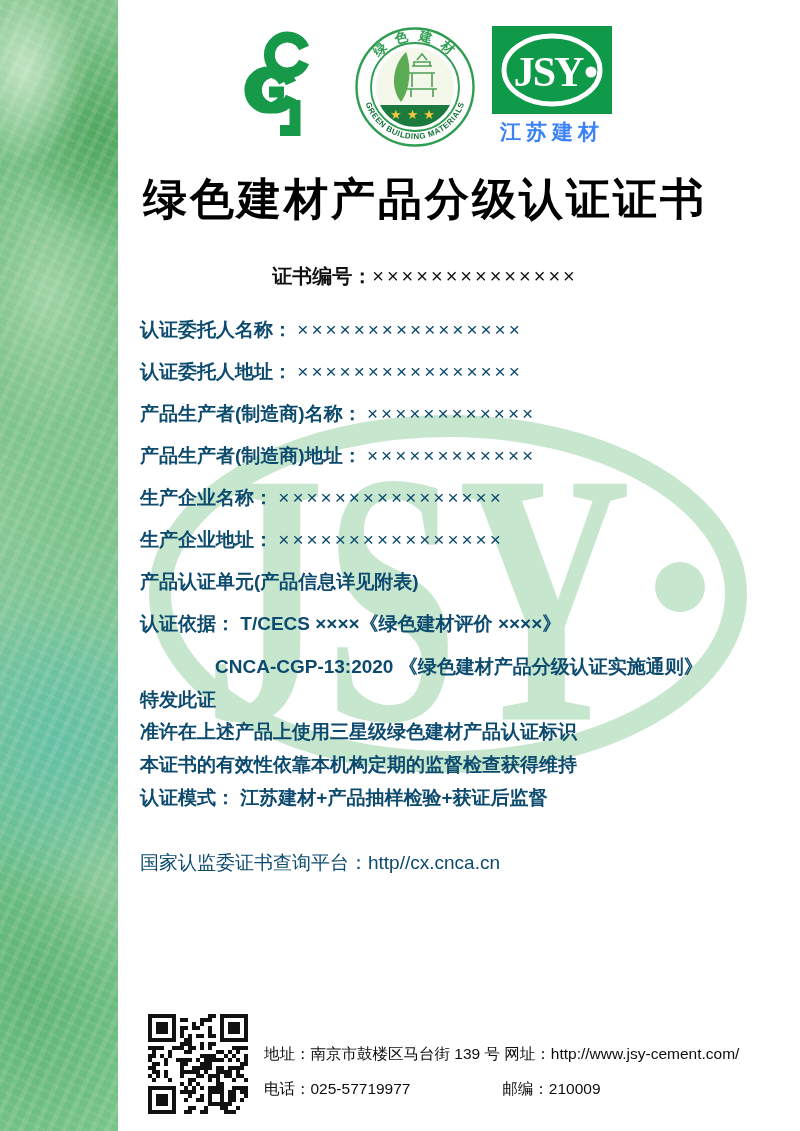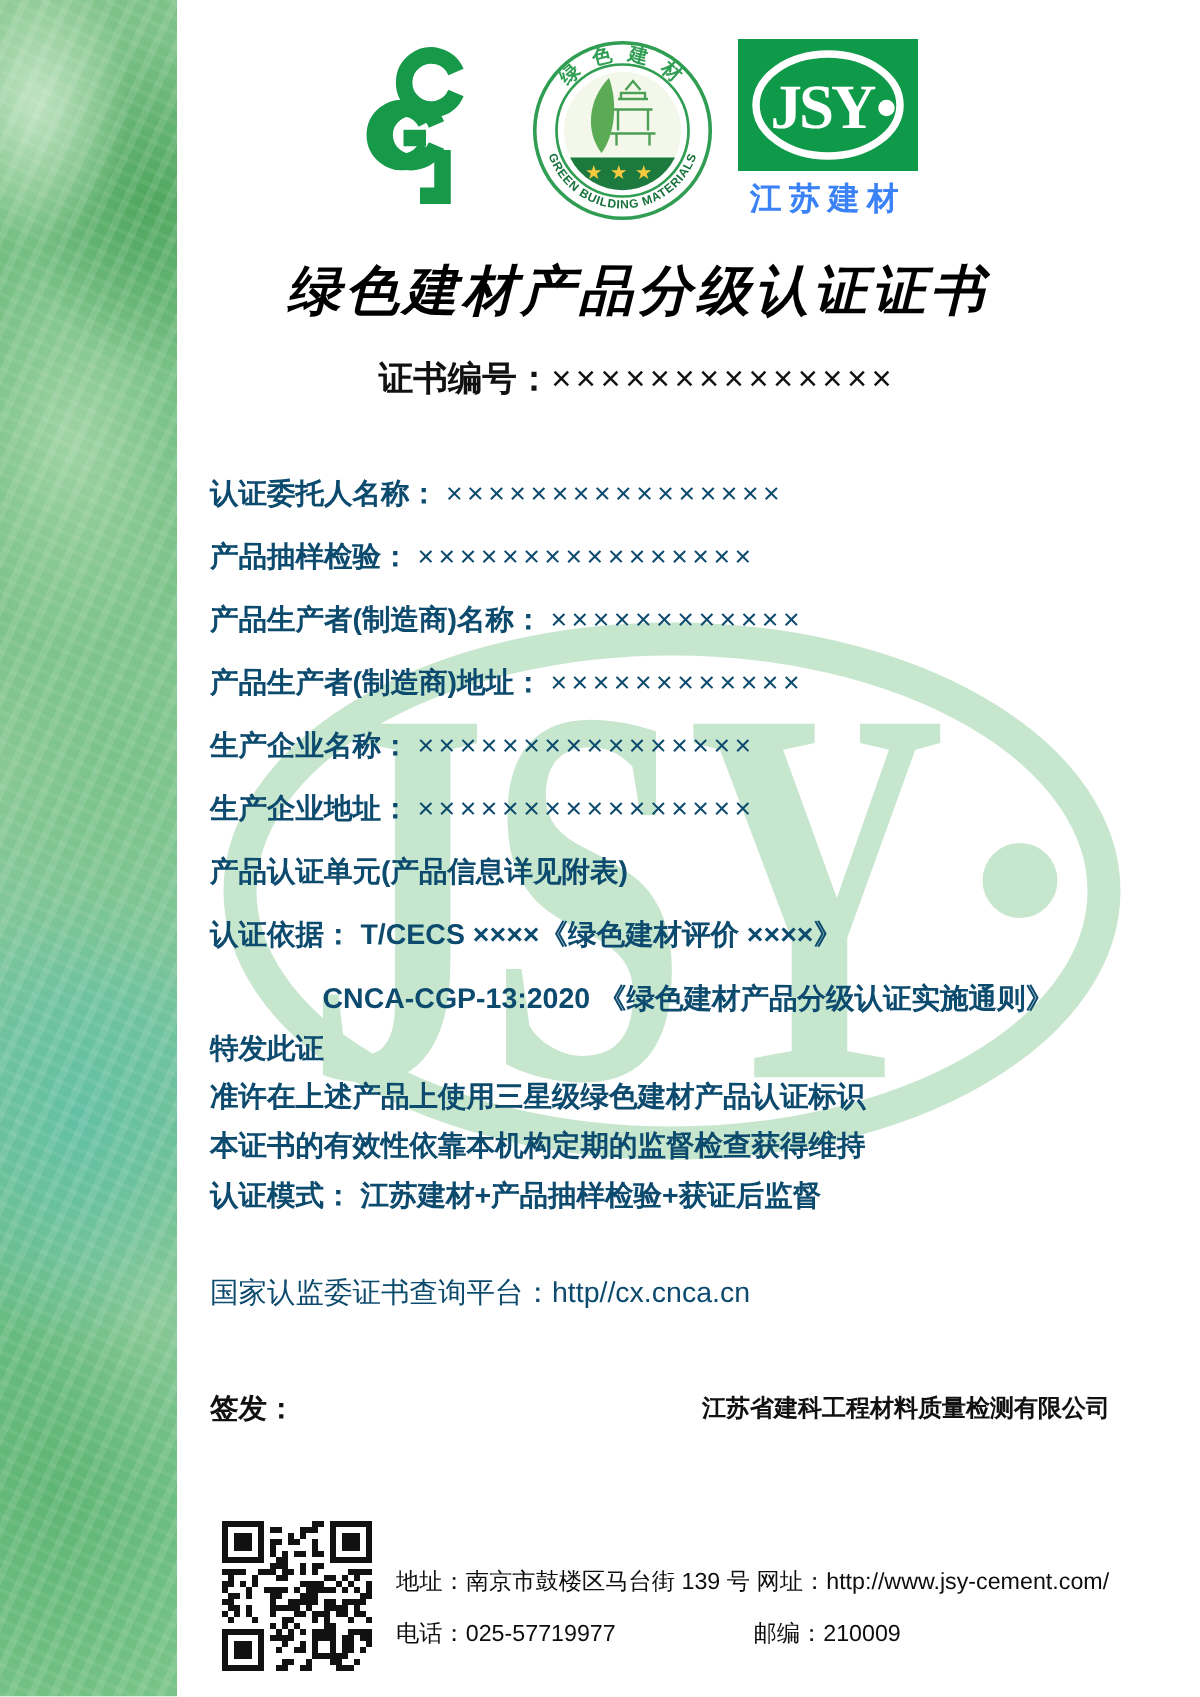--- a/index.html
+++ b/index.html
@@ -21,22 +21,22 @@
                repeating-linear-gradient(25deg, rgba(255,255,255,.06) 0 3px, rgba(255,255,255,0) 3px 9px);}
   .watermark{position:absolute;left:118px;top:402px;width:680px;height:390px;z-index:0;}
   .content{position:absolute;inset:0;z-index:1;}
   
   .header{position:absolute;left:118px;top:26px;width:614px;text-align:center;}
   .logo-row{display:flex;justify-content:center;align-items:flex-start;gap:16px;}
   .jsy-logo-box{width:120px;}
   .jsy-rect{width:120px;height:88px;background:#0f9a49;display:block;}
   .jsy-caption{margin-top:4px;font-size:21px;font-weight:700;color:#3b82f6;letter-spacing:5px;
                font-family:"Liberation Sans",sans-serif;white-space:nowrap;}
-  .page-title{margin-top:22px;font-size:36px;font-weight:700;letter-spacing:3px;color:#000;white-space:nowrap;font-style:italic;}
-  .cert-line{margin-top:18px;font-size:23px;white-space:nowrap;}
+  .page-title{margin-top:22px;font-size:44px;font-weight:700;letter-spacing:3px;color:#000;white-space:nowrap;}
+  .cert-line{margin-top:34px;font-size:20px;white-space:nowrap;}
   
   .bodyblock{position:absolute;left:140px;top:310px;width:640px;height:585px;}
   .line{position:absolute;left:0;white-space:nowrap;font-size:19px;line-height:24px;color:#0c4a6e;}
   .lab{font-weight:700;}
   .b{font-weight:700;}
   .val{letter-spacing:3px;}
   .indent{left:75px;}
   .gap{display:inline-block;width:38px;}
   
   .sign-row{position:absolute;left:140px;top:926px;width:600px;display:flex;
@@ -117,39 +117,35 @@
 
       <div class="page-title">绿色建材产品分级认证证书</div>
 
       <div class="cert-line">
         <span class="lab">证书编号：</span><span class="val">××××××××××××××</span>
       </div>
     </div>
 
     <div class="bodyblock">
       <div class="line" style="top:8px"><span class="lab">认证委托人名称：</span> <span class="val">××××××××××××××××</span></div>
-      <div class="line" style="top:50px"><span class="lab">产品抽样检验：</span> <span class="val">××××××××××××××××</span></div>
+      <div class="line" style="top:50px"><span class="lab">认证委托人地址：</span> <span class="val">××××××××××××××××</span></div>
       <div class="line" style="top:134px"><span class="lab">产品生产者(制造商)地址：</span> <span class="val">××××××××××××</span></div>
       <div class="line" style="top:92px"><span class="lab">产品生产者(制造商)名称：</span> <span class="val">××××××××××××</span></div>
       <div class="line" style="top:176px"><span class="lab">生产企业名称：</span> <span class="val">××××××××××××××××</span></div>
       <div class="line" style="top:218px"><span class="lab">生产企业地址：</span> <span class="val">××××××××××××××××</span></div>
       <div class="line lab" style="top:260px">产品认证单元(产品信息详见附表)</div>
       <div class="line" style="top:302px"><span class="lab">认证依据：</span> <span class="b">T/CECS ××××《绿色建材评价 ××××》</span></div>
       <div class="line b indent" style="top:345px">CNCA-CGP-13:2020 《绿色建材产品分级认证实施通则》</div>
       <div class="line b" style="top:378px">特发此证</div>
       <div class="line b" style="top:410px">准许在上述产品上使用三星级绿色建材产品认证标识</div>
       <div class="line b" style="top:443px">本证书的有效性依靠本机构定期的监督检查获得维持</div>
       <div class="line" style="top:476px"><span class="lab">认证模式：</span> <span class="b">江苏建材+产品抽样检验+获证后监督</span></div>
       <div class="line" style="top:541px"><span>国家认监委证书查询平台：</span><span>http//cx.cnca.cn</span></div>
     </div>
 
-    <div class="sign-row">
-      <span class="sign-label">签发：</span>
-      <span class="issuer">江苏省建科工程材料质量检测有限公司</span>
-    </div>
 
     <div class="footer">
       <div class="qr"><svg width="100" height="100" viewBox="0 0 100 100">
             <rect width="100" height="100" fill="#fff"></rect>
             <rect x="60" y="0" width="4" height="4" fill="#111"></rect>
             <rect x="64" y="0" width="4" height="4" fill="#111"></rect>
             <rect x="32" y="4" width="4" height="4" fill="#111"></rect>
             <rect x="36" y="4" width="4" height="4" fill="#111"></rect>
             <rect x="52" y="4" width="4" height="4" fill="#111"></rect>
             <rect x="56" y="4" width="4" height="4" fill="#111"></rect>

